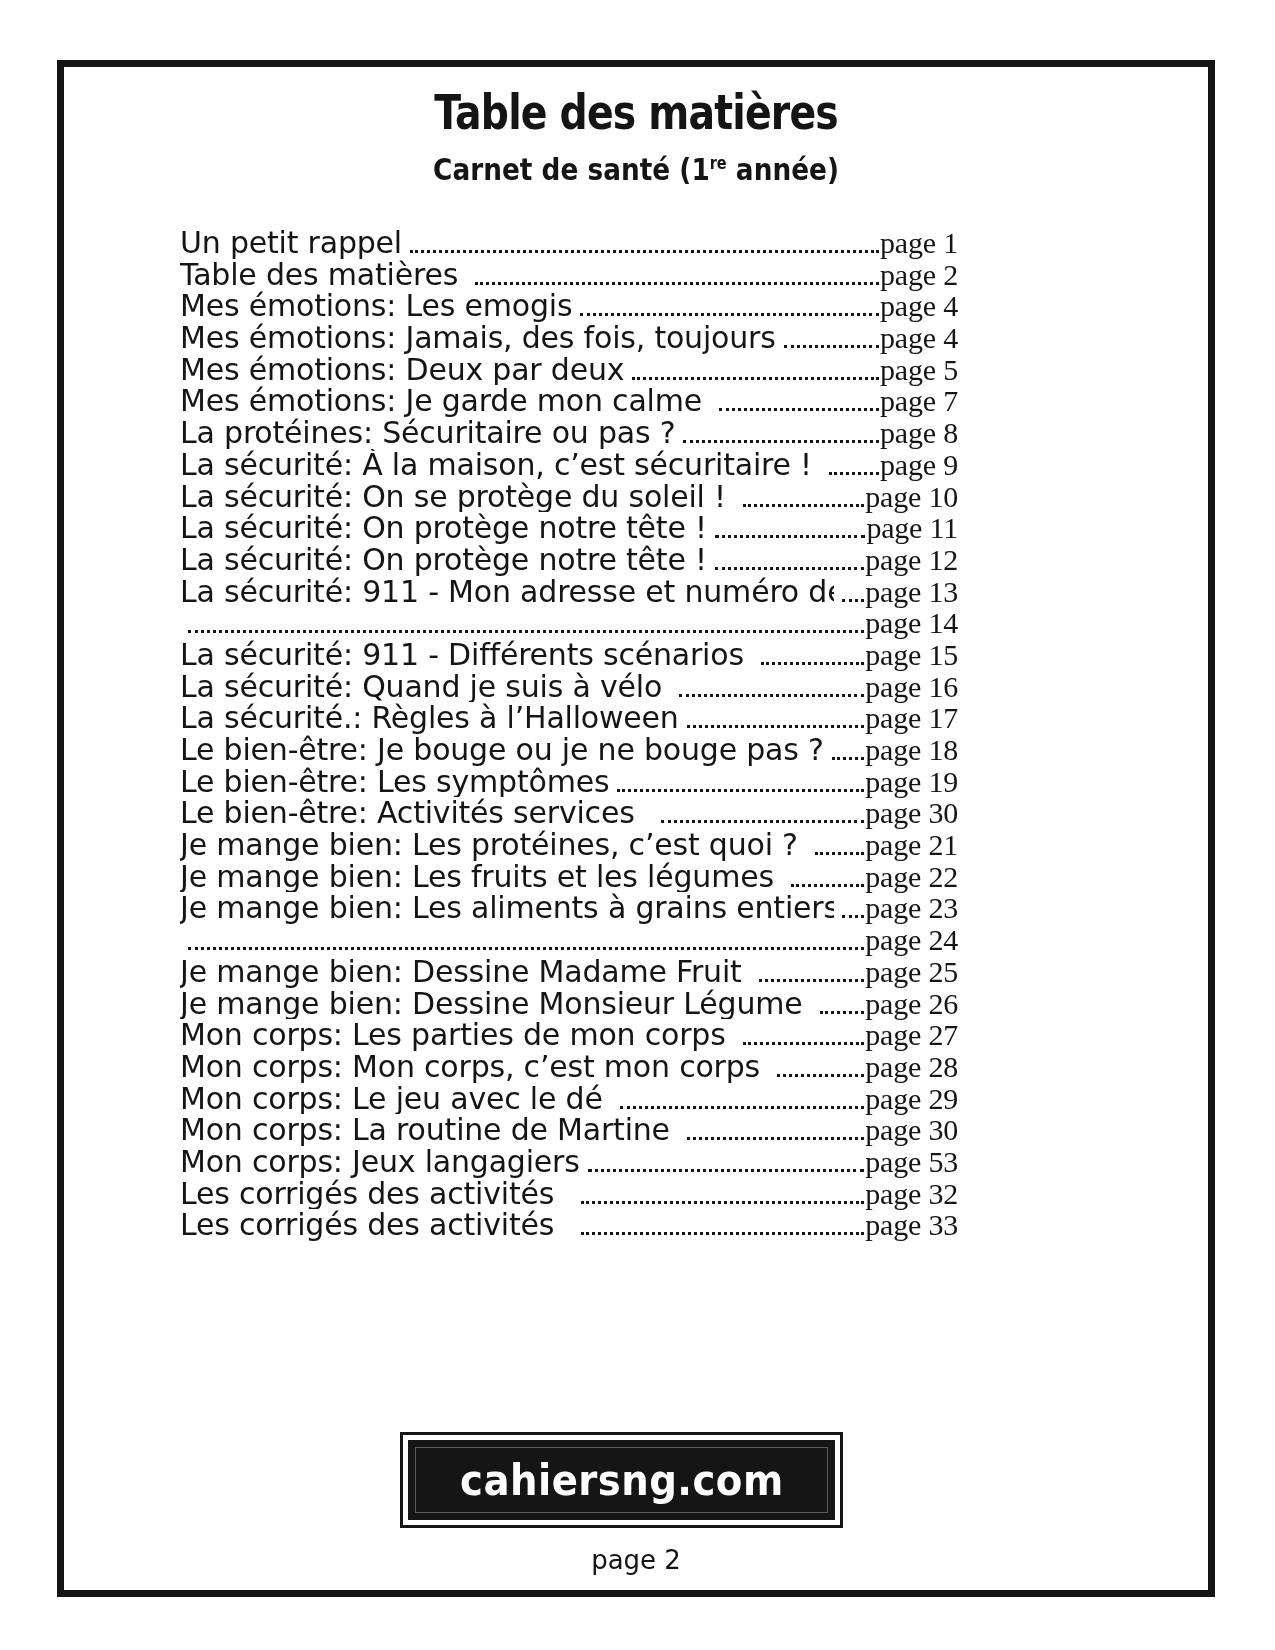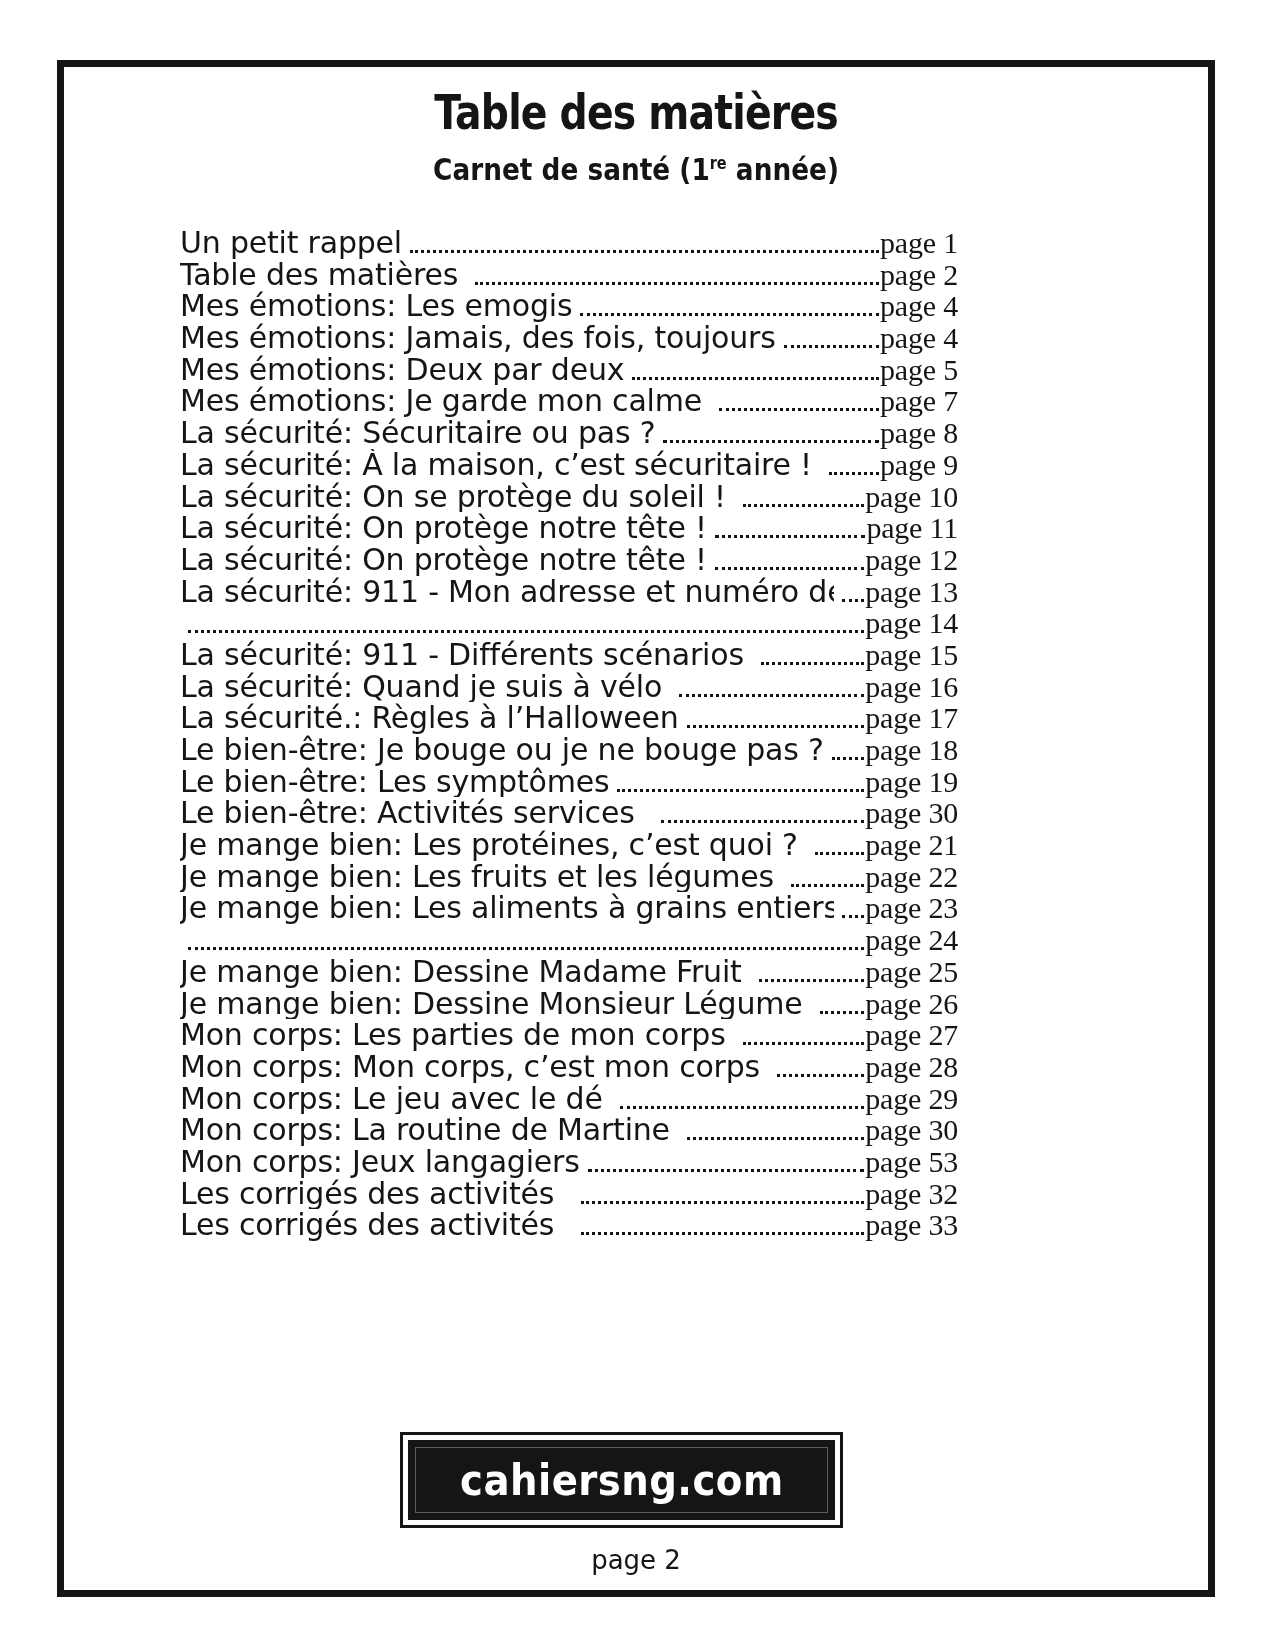--- a/index.html
+++ b/index.html
@@ -154,21 +154,21 @@
         <span class="toc-label">Mes émotions: Deux par deux</span>
         <span class="toc-leader"></span>
         <span class="toc-page">page 5</span>
       </div>
       <div class="toc-row">
         <span class="toc-label">Mes émotions: Je garde mon calme </span>
         <span class="toc-leader"></span>
         <span class="toc-page">page 7</span>
       </div>
       <div class="toc-row">
-        <span class="toc-label">La sécurité: Sécuritaire ou pas ?</span>
+        <span class="toc-label">La protéines: Sécuritaire ou pas ?</span>
         <span class="toc-leader"></span>
         <span class="toc-page">page 8</span>
       </div>
       <div class="toc-row">
         <span class="toc-label">La sécurité: À la maison, c’est sécuritaire ! </span>
         <span class="toc-leader"></span>
         <span class="toc-page">page 9</span>
       </div>
       <div class="toc-row">
         <span class="toc-label">La sécurité: On se protège du soleil ! </span>

